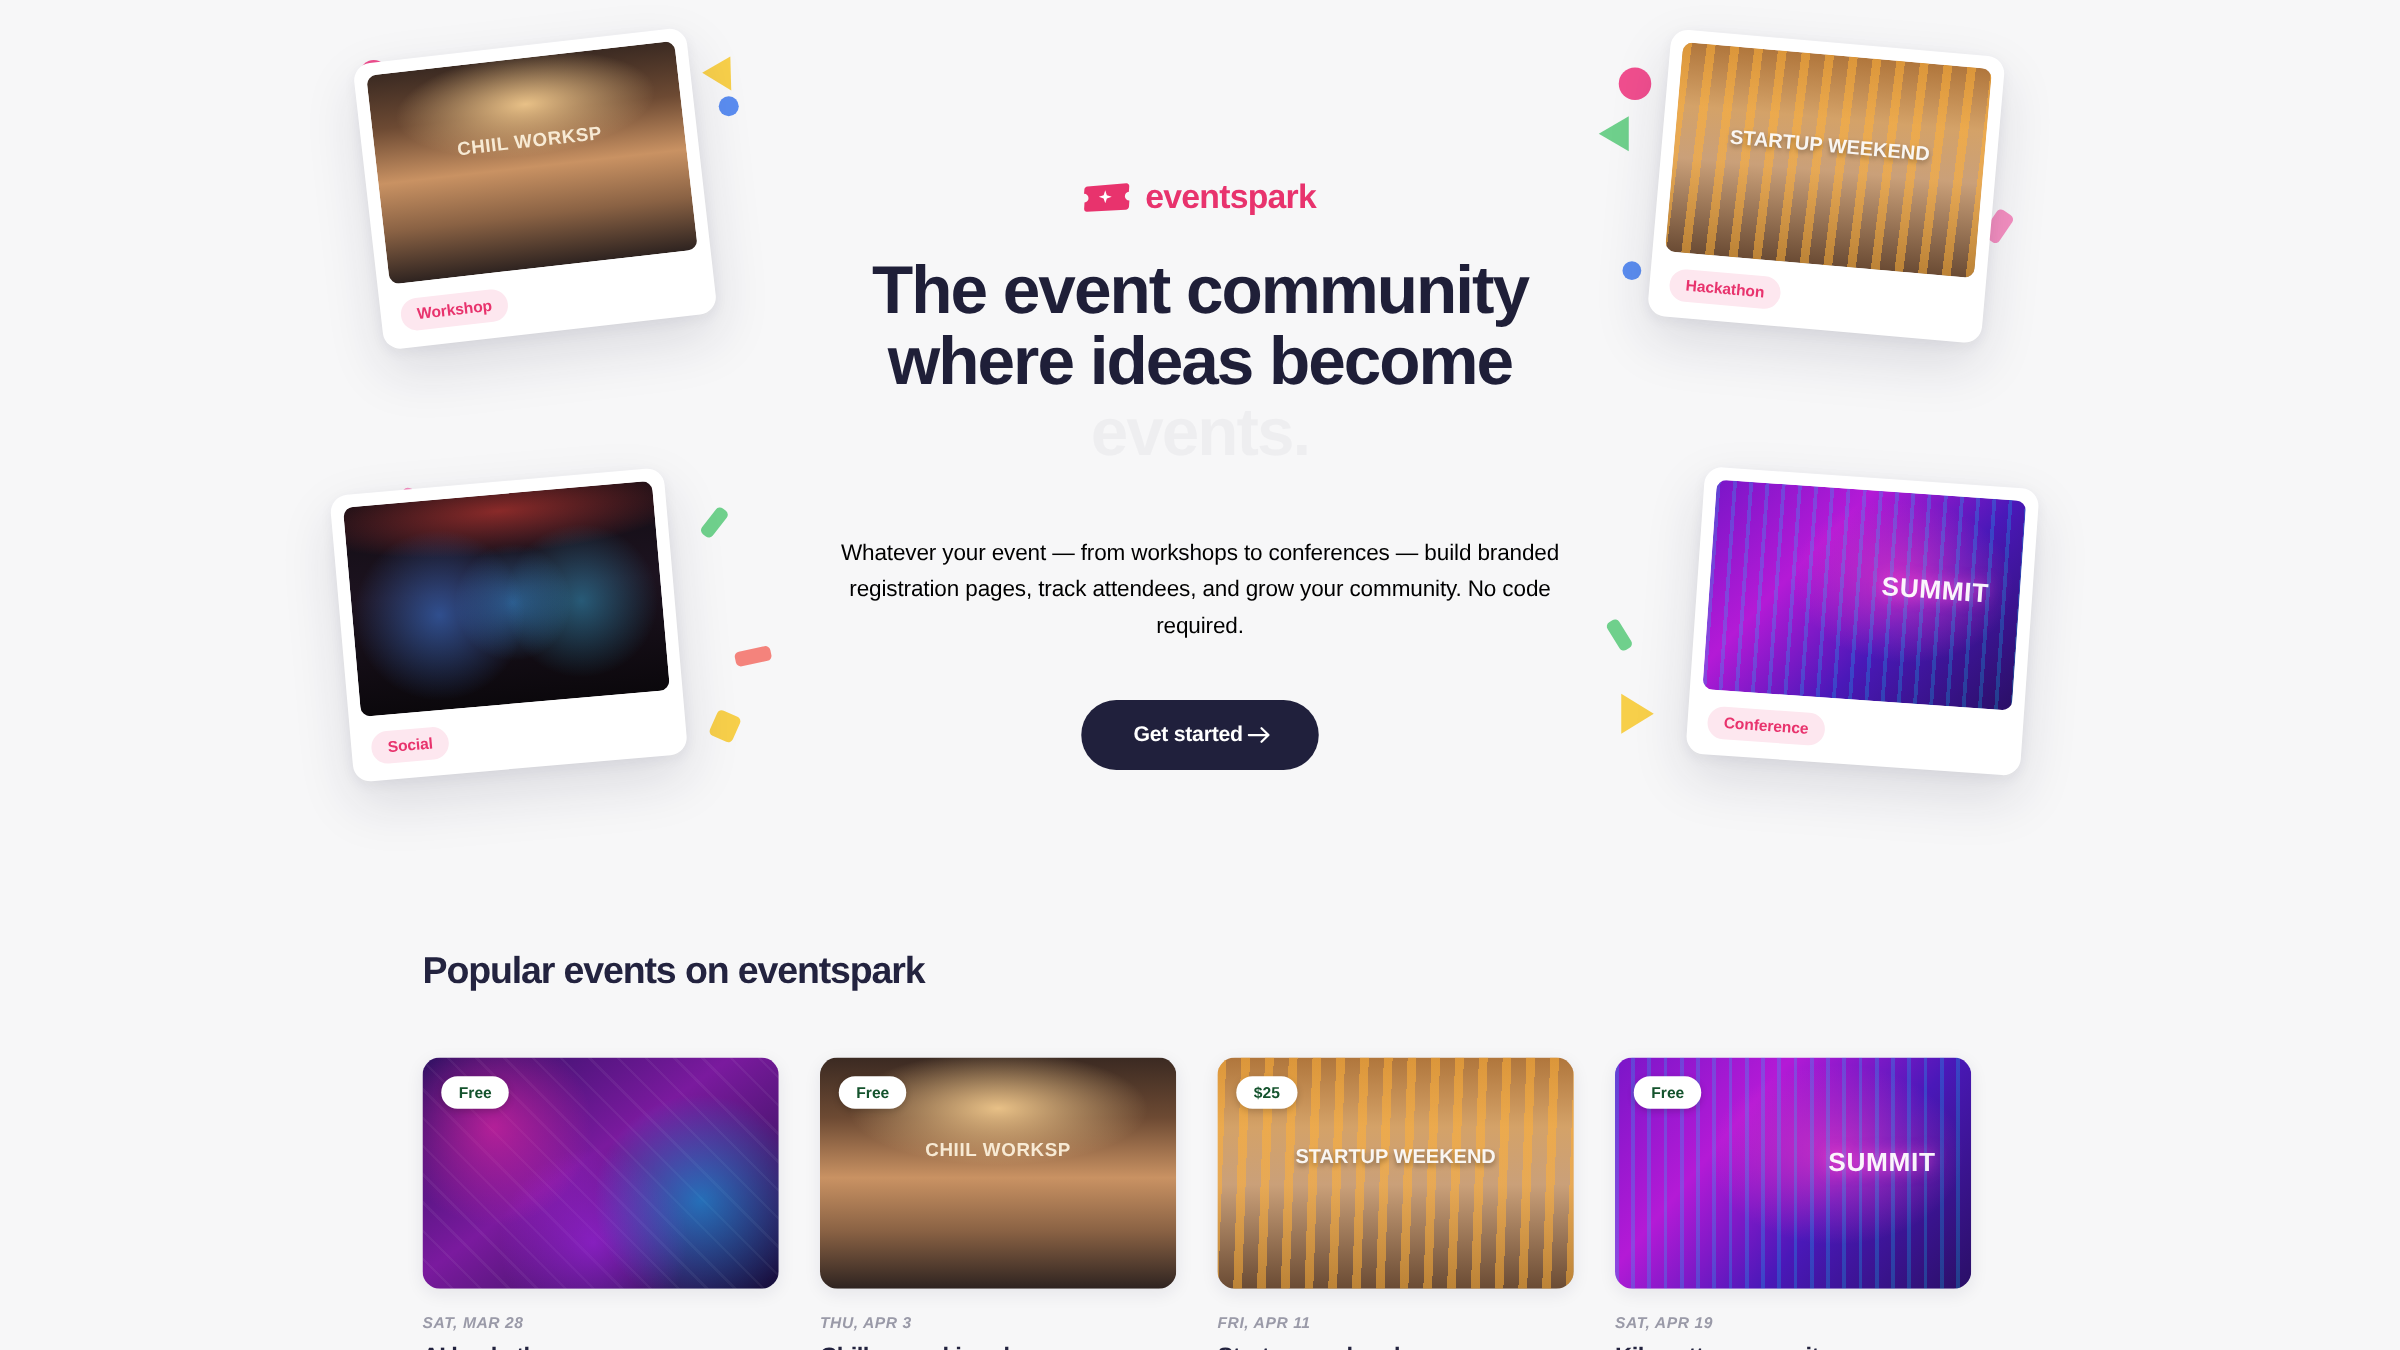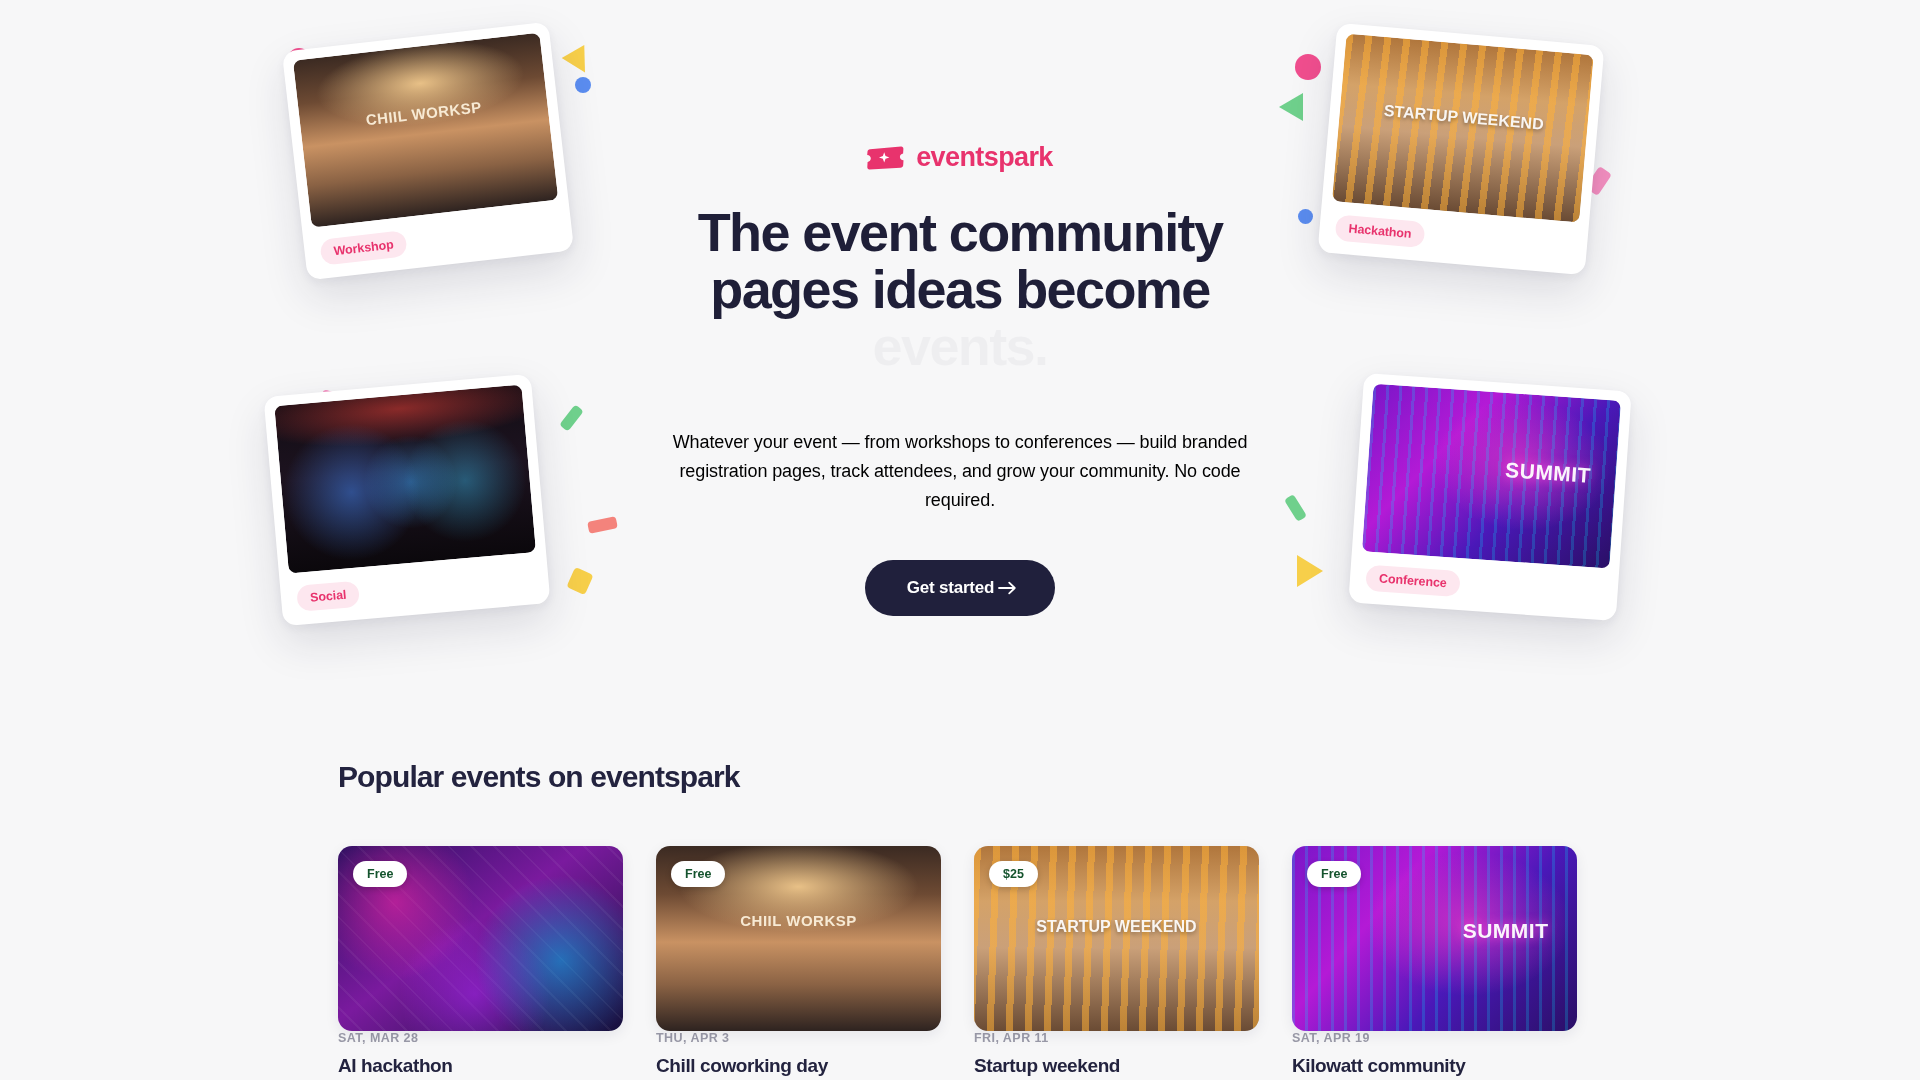--- a/index.html
+++ b/index.html
@@ -240,25 +240,27 @@
     background: #ffffff;
     color: #14532d;
     font-size: 12.5px;
     font-weight: 700;
     padding: 6px 14px;
     border-radius: 999px;
     box-shadow: 0 2px 6px rgba(0,0,0,0.18);
     z-index: 2;
   }
   .ev-date {
+    margin-top: 20px;
     font-size: 12.5px;
     font-weight: 600;
     letter-spacing: 0.45px;
     color: #9a9aa8;
     text-transform: uppercase;
+    font-style: italic;
   }
   .ev-title {
     margin-top: 9px;
     font-size: 19px;
     font-weight: 800;
     color: #23233f;
     letter-spacing: -0.4px;
     line-height: 1.25;
   }
 </style>
@@ -330,21 +332,21 @@
       <div class="logo-row">
         <svg class="ticket-icon" viewBox="0 0 38 26">
           <path d="M3 4.2 L34 1.6 C35.4 1.5 36.5 2.6 36.4 4 L36.1 8.4 C34.2 8.6 32.8 10.2 32.9 12.1 C33 14 34.6 15.4 36.5 15.3 L36.2 20.2 C36.1 21.6 34.9 22.7 33.5 22.7 L2.6 24.4 C1.3 24.5 0.2 23.4 0.3 22 L0.6 16.9 C2.5 16.8 3.9 15.2 3.8 13.3 C3.7 11.4 2.1 10 0.2 10.1 L0.5 6.5 C0.6 5.2 1.7 4.3 3 4.2 Z" fill="#e8336d"></path>
           <path d="M17.2 7.2 L18.5 11.1 L22.4 12.4 L18.5 13.7 L17.2 17.6 L15.9 13.7 L12 12.4 L15.9 11.1 Z" fill="#ffffff"></path>
         </svg>
         <span class="logo-word">eventspark</span>
       </div>
 
       <h1 class="headline">
         <div>The event community</div>
-        <div>pages ideas become</div>
+        <div>where ideas become</div>
         <div class="l3">events.</div>
       </h1>
 
       <p class="subtitle">Whatever your event — from workshops to conferences — build branded registration pages, track attendees, and grow your community. No code required.</p>
 
       <div class="cta-wrap">
         <button class="cta">
           <span>Get started</span>
           <svg class="cta-arrow" viewBox="0 0 19 14">
             <path d="M1 7 H16.5 M11.2 1.6 L16.8 7 L11.2 12.4" fill="none" stroke="#ffffff" stroke-width="1.8" stroke-linecap="round" stroke-linejoin="round"></path>

